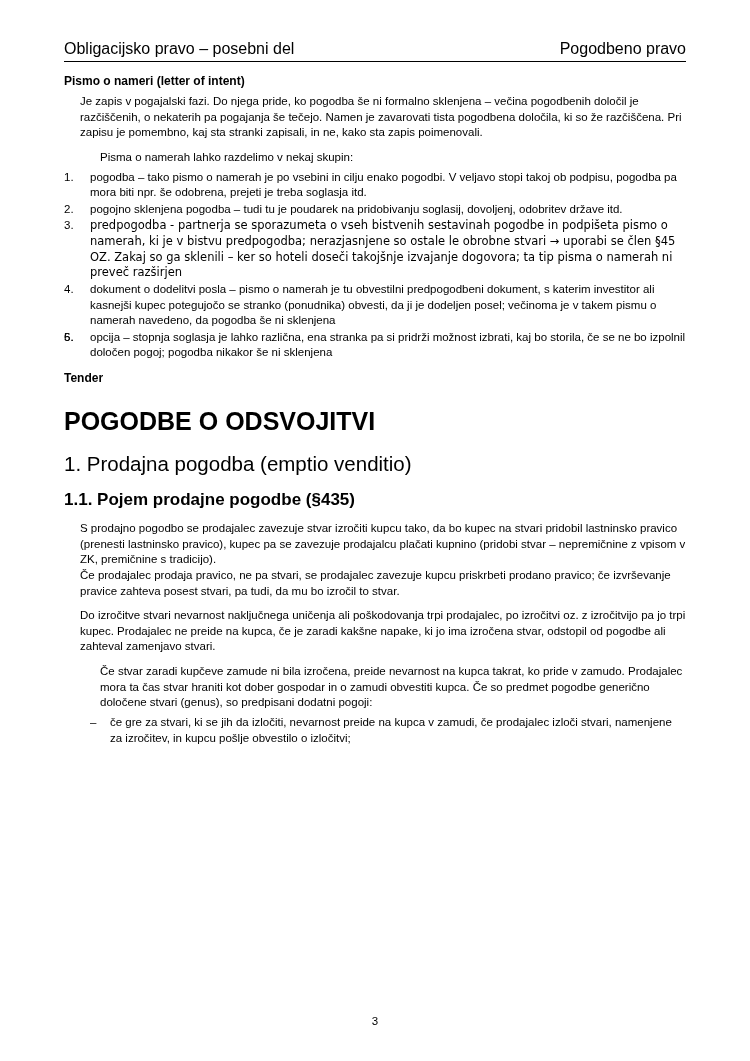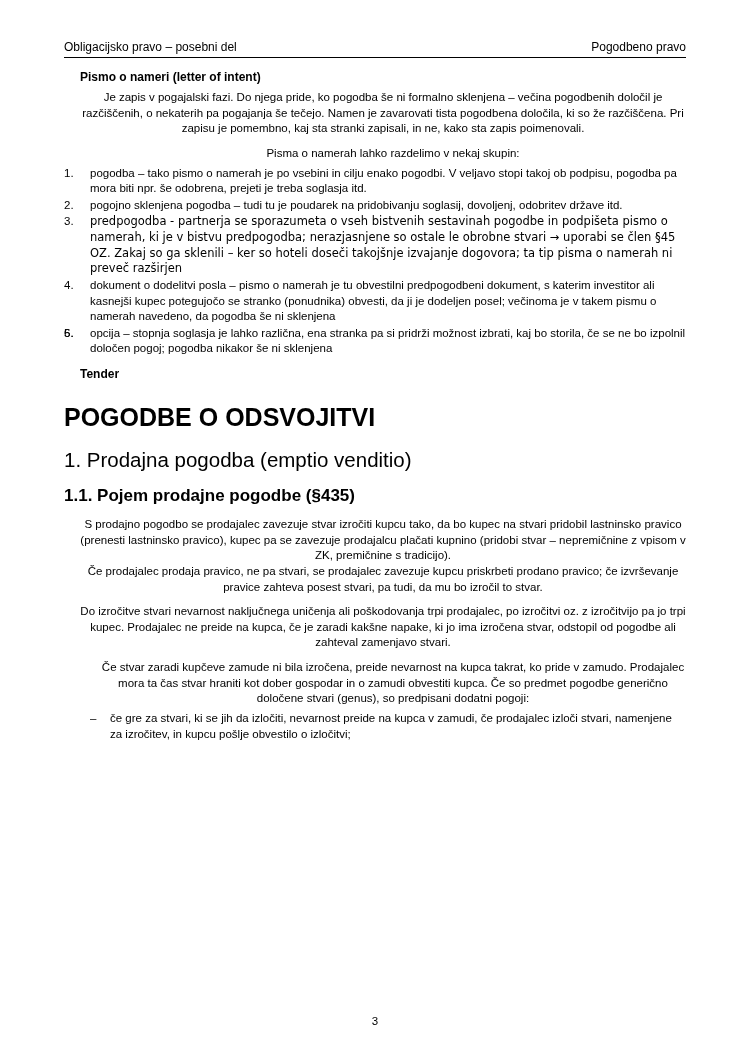--- a/index.html
+++ b/index.html
@@ -18,37 +18,37 @@
     position: relative;
     width: 750px;
     height: 1061px;
     box-sizing: border-box;
     padding: 40px 64px 0 64px;
   }
   .header {
     display: flex;
     justify-content: space-between;
     align-items: baseline;
-    font-size: 12px;
+    font-size: 16px;
     border-bottom: 1px solid #000;
     padding-bottom: 3px;
     margin-bottom: 12px;
   }
   .header-left, .header-right { white-space: nowrap; }
 
   h3.sub {
     font-size: 12px;
     font-weight: bold;
-    margin: 10px 0 6px 16px;
+    margin: 10px 0 6px 0;
   }
   p.body {
     font-size: 11.5px;
     line-height: 1.36;
     margin: 0 0 9px 16px;
-    text-align: center;
+    text-align: left;
   }
   p.tight { margin-bottom: 4px; padding-left: 20px; }
 
   ol.numlist {
     margin: 0 0 9px 0;
     padding: 0;
     list-style: none;
     font-size: 11.5px;
     line-height: 1.36;
   }

